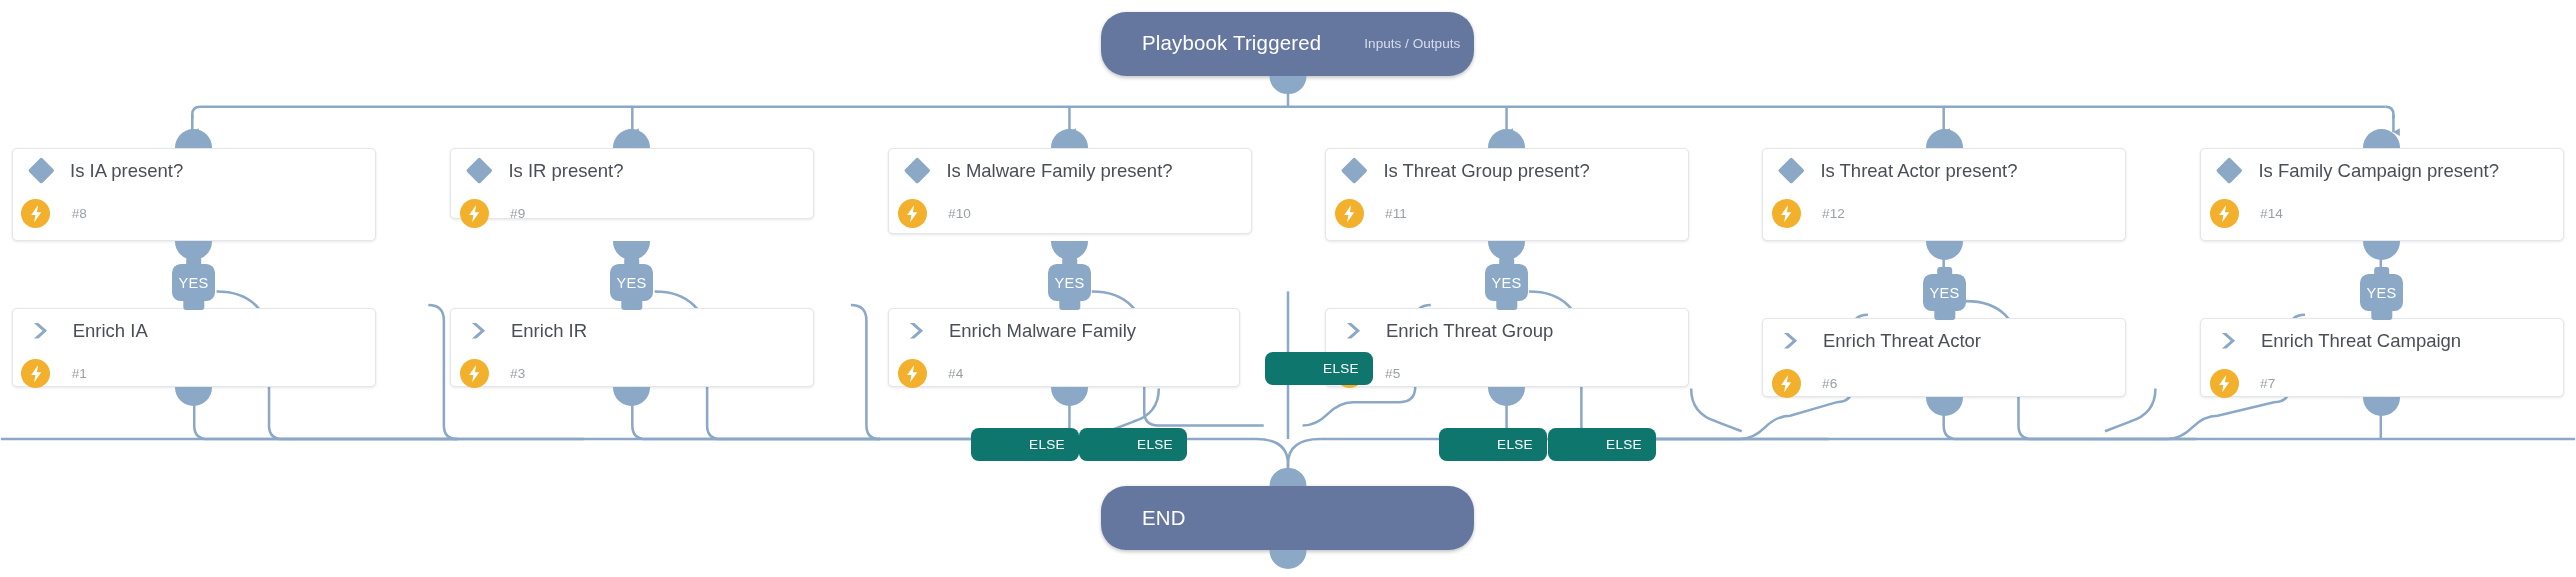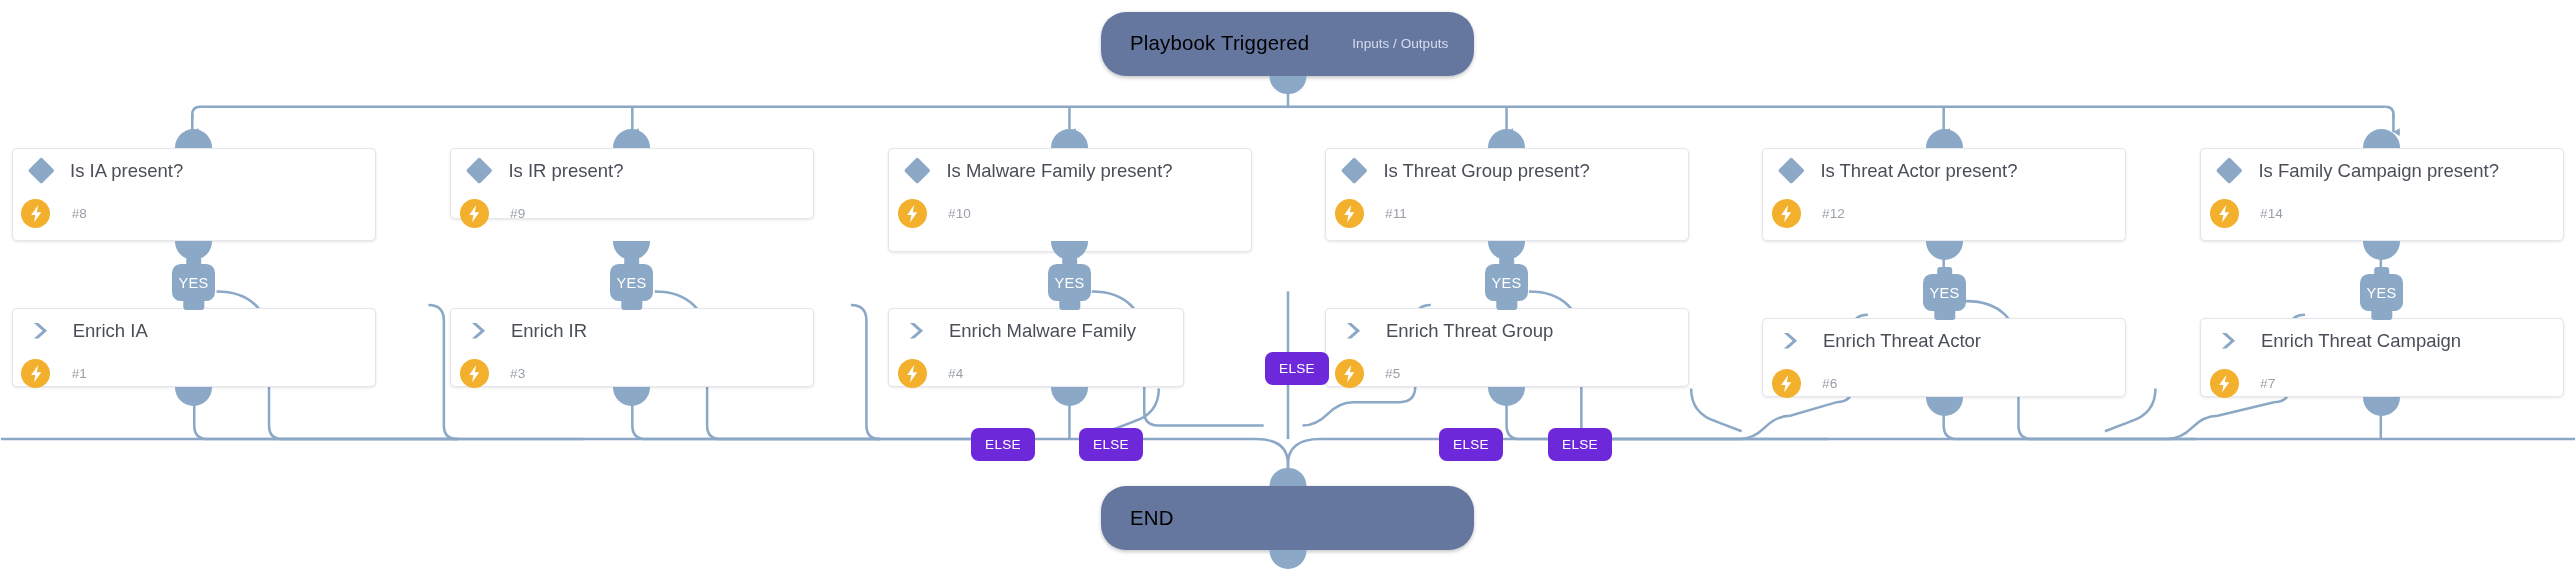--- a/index.html
+++ b/index.html
@@ -19,22 +19,22 @@
   .pill{
     position:absolute;
     background:#66779f;
     border-radius:25px;
     box-shadow:0 1.9px 3.9px rgba(0,0,0,.22);
     display:flex;align-items:center;
     box-sizing:border-box;
     z-index:6;
   }
   .pill .pill-title{
-    color:#000000;font-size:20.4px;letter-spacing:0.2px;
-    margin-left:29px;white-space:nowrap;
+    color:#ffffff;font-size:20.4px;letter-spacing:0.2px;
+    margin-left:41px;white-space:nowrap;
   }
   .pill .pill-sub{
     color:#d6dded;font-size:13.6px;margin-left:43px;white-space:nowrap;
   }
   
   .port{
     position:absolute;left:50%;transform:translateX(-50%);
     width:37px;height:18.5px;background:#8ba8c6;z-index:5;
   }
   .port.top{top:-18.5px;border-radius:18.5px 18.5px 0 0;}
@@ -102,23 +102,23 @@
   .yes-badge::after{ 
     content:"";position:absolute;bottom:-8.7px;left:50%;
     transform:translateX(-50%);
     width:21.4px;height:9.7px;background:#8ba8c6;border-radius:0 0 2.9px 2.9px;
   }
 
   
   .else-badge{
     position:absolute;z-index:7;
     width:64px;height:33px;
-    background:#6d28d9;border-radius:7.8px;
+    background:#0f766e;border-radius:7.8px;
     display:flex;align-items:center;justify-content:center;
-    color:#ffffff;font-size:13.6px;letter-spacing:0.3px;
+    color:#ffffff;font-size:13.6px;letter-spacing:0.3px;padding-left:44px;
   }
 </style>
 </head>
 <body>
 
 <div id="canvas">
 
   <svg id="wires" viewBox="0 0 2650 594" width="2576" height="577">
     <defs>
       <marker id="arw" markerWidth="9" markerHeight="9" refX="4.5" refY="7.2" orient="auto" markerUnits="userSpaceOnUse">
@@ -212,21 +212,21 @@
     <div class="card-foot">
       <span class="ico-bolt">
         <svg width="14.6" height="17.5" viewBox="0 0 15 18">
             <path d="M9.4,0 L2.2,10.2 L6.6,10.2 L5.2,18 L12.6,7.4 L8.1,7.4 Z" fill="#ffffff"></path>
           </svg>
       </span>
       <span class="card-num">#9</span>
     </div>
   </div>
 
-  <div class="card" style="left:888px;top:148px;width:364px;height:104px;">
+  <div class="card" style="left:888px;top:148px;width:364px;height:86px;">
     <div class="card-head">
       <span class="ico-diamond"></span>
       <span class="card-title">Is Malware Family present?</span>
     </div>
     <div class="card-foot">
       <span class="ico-bolt">
         <svg width="14.6" height="17.5" viewBox="0 0 15 18">
             <path d="M9.4,0 L2.2,10.2 L6.6,10.2 L5.2,18 L12.6,7.4 L8.1,7.4 Z" fill="#ffffff"></path>
           </svg>
       </span>
@@ -310,21 +310,21 @@
     <div class="card-foot">
       <span class="ico-bolt">
         <svg width="14.6" height="17.5" viewBox="0 0 15 18">
             <path d="M9.4,0 L2.2,10.2 L6.6,10.2 L5.2,18 L12.6,7.4 L8.1,7.4 Z" fill="#ffffff"></path>
           </svg>
       </span>
       <span class="card-num">#3</span>
     </div>
   </div>
 
-  <div class="card" style="left:888px;top:308px;width:296px;height:79px;">
+  <div class="card" style="left:888px;top:308px;width:352px;height:79px;">
     <div class="card-head">
       <span class="ico-chevron">
         <svg width="19.4" height="19.4" viewBox="0 0 20 20">
             <path d="M3,2 L12,10 L3,18 L7.6,18 L16.6,10 L7.6,2 Z" fill="#8ba8c6"></path>
           </svg>
       </span>
       <span class="card-title">Enrich Malware Family</span>
     </div>
     <div class="card-foot">
       <span class="ico-bolt">

